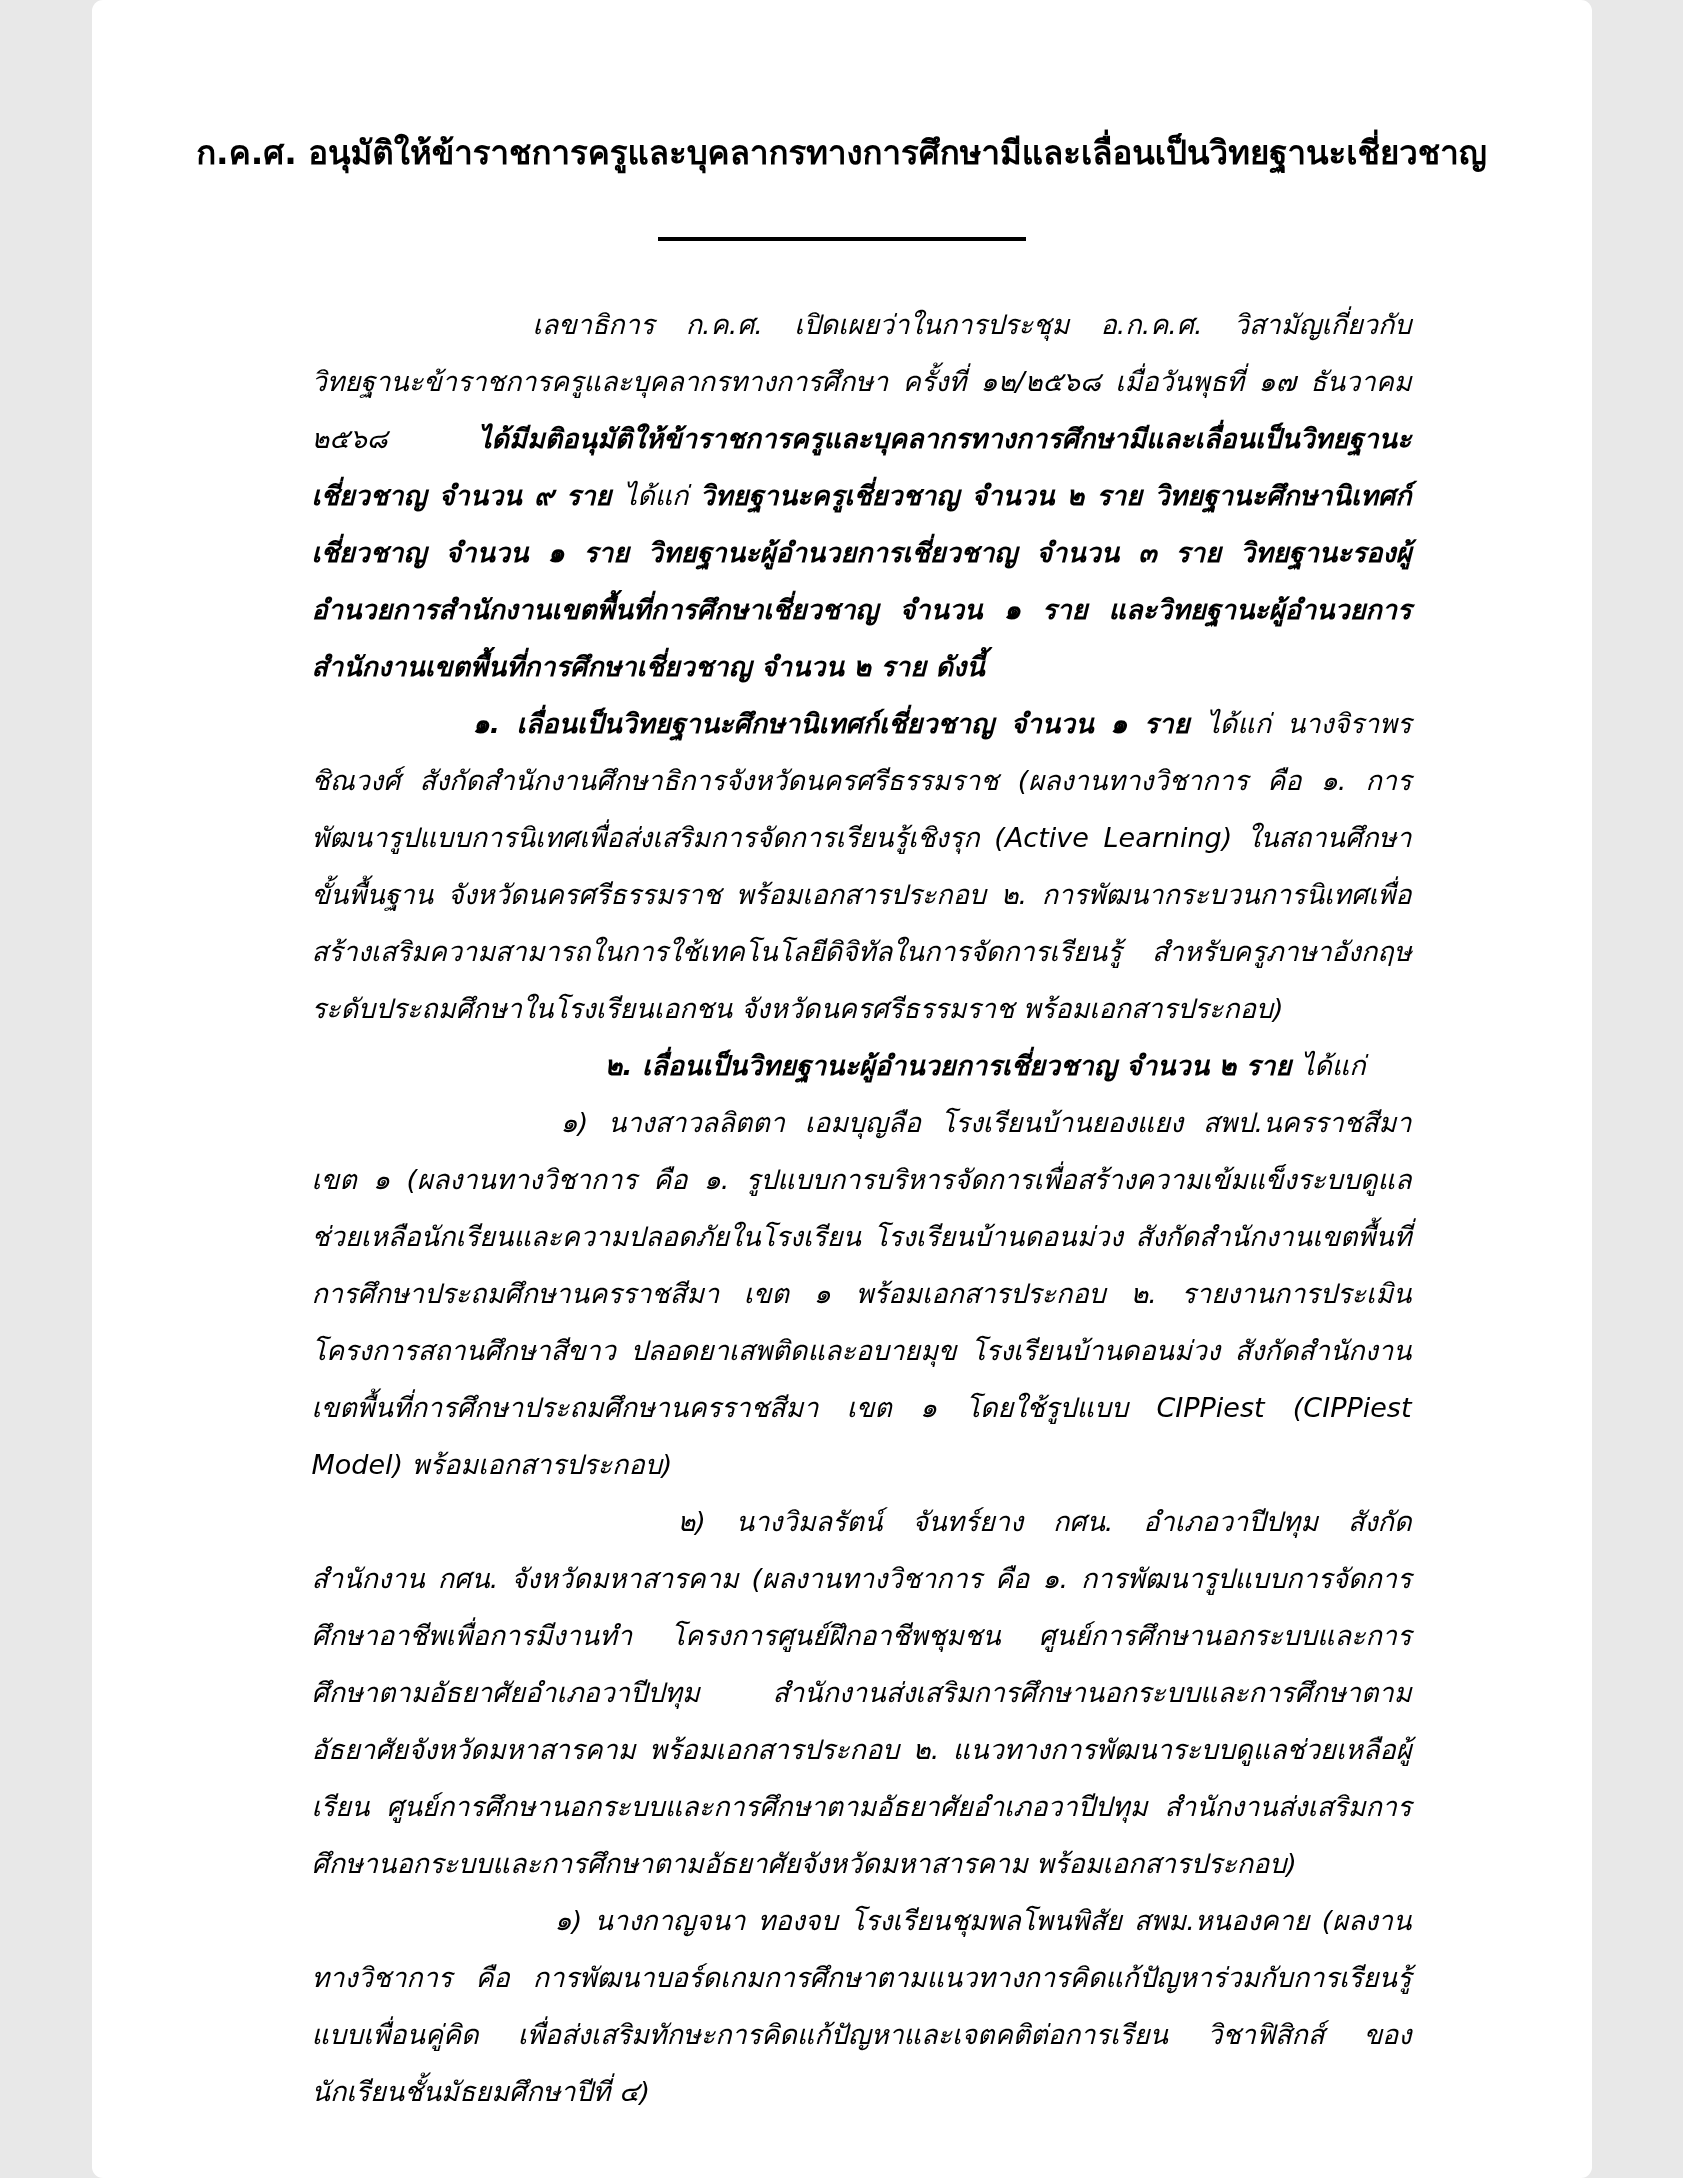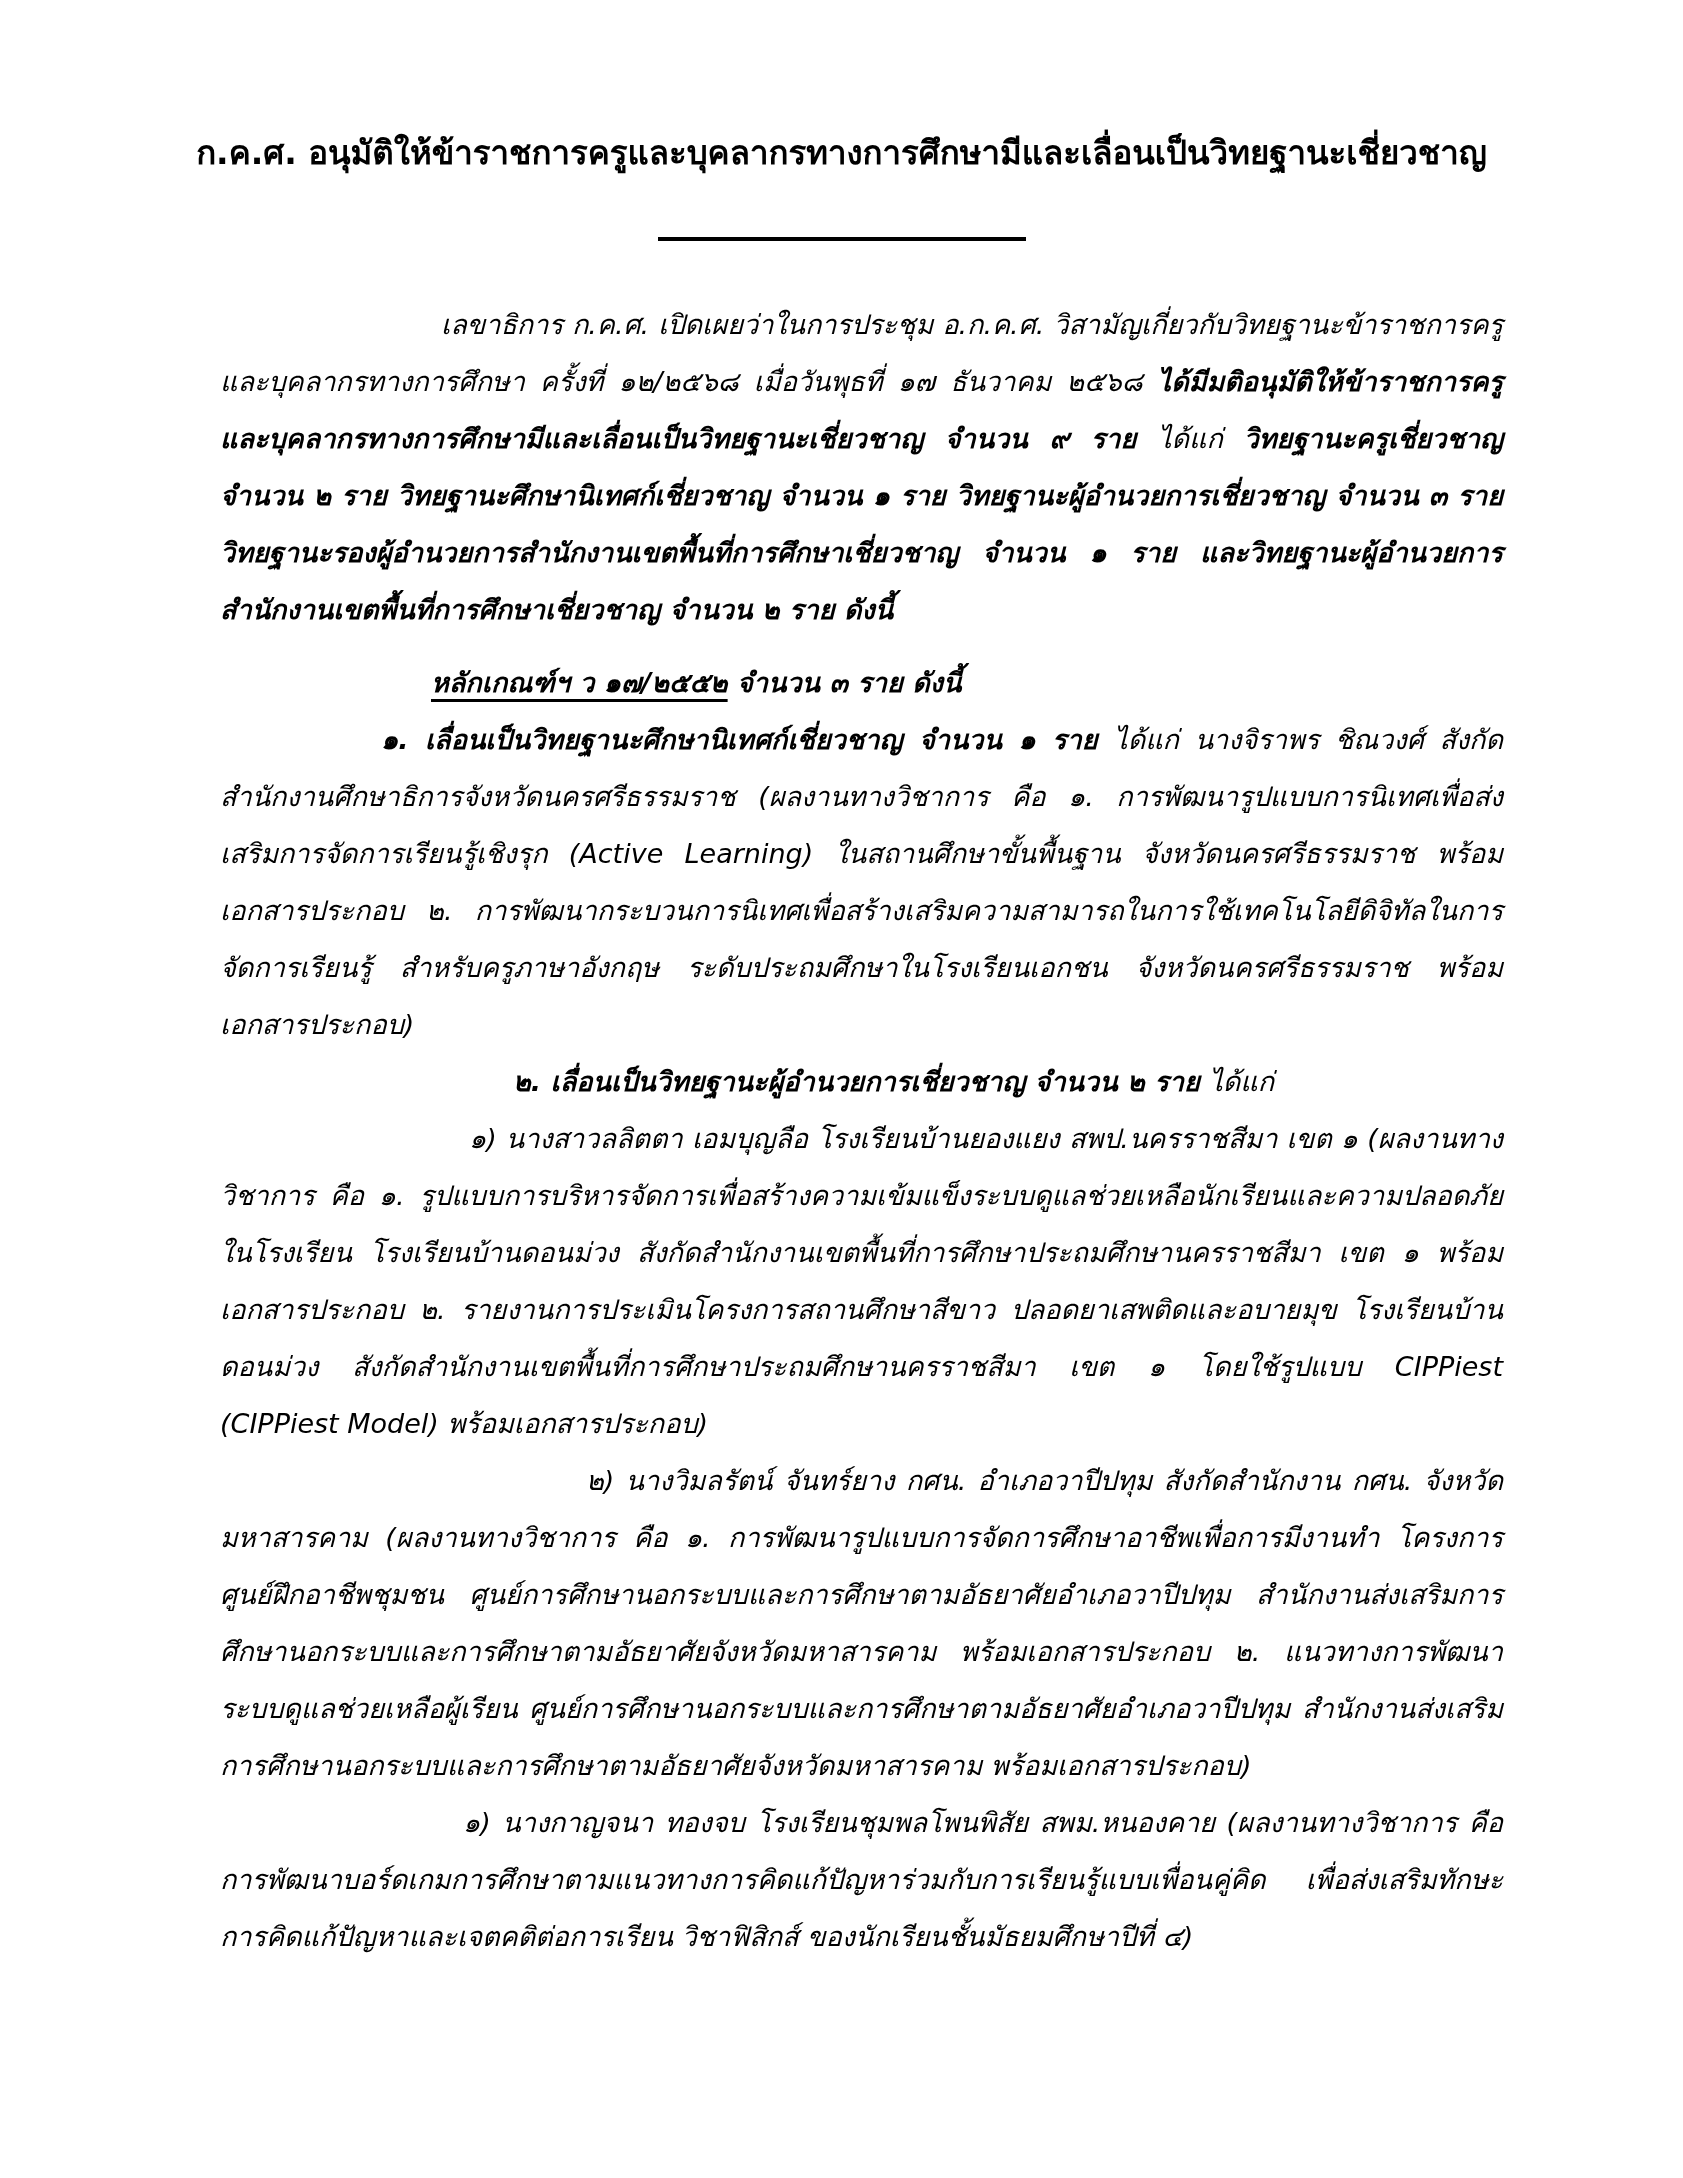--- a/index.html
+++ b/index.html
@@ -1,25 +1,26 @@
 <!DOCTYPE html>
 <html lang="th"><head>
 <meta charset="utf-8">
 <style>
   html,body{margin:0;padding:0;background:#e8e8e8;}
   .page{
     position:relative;
-    width:1683px;height:2178px;
+    width:1500px;height:2178px;
     margin:0 auto;
     background:#ffffff;
     color:#000000;
     font-family:"DejaVu Sans","Liberation Sans",sans-serif;
     box-sizing:border-box;
     padding-top:131px;
     overflow:hidden;
+    border-radius:11px;
   }
   .title{
     width:100%;
     text-align:center;
     font-size:33px;
     font-weight:bold;
     line-height:44px;
     margin:0;
   }
   .rule{
@@ -51,21 +52,20 @@
 <div class="page">
 
   <h1 class="title">ก.ค.ศ. อนุมัติให้ข้าราชการครูและบุคลากรทางการศึกษามีและเลื่อนเป็นวิทยฐานะเชี่ยวชาญ</h1>
 
   <div class="rule"></div>
 
   <div class="body">
 
     <p class="para" style="text-indent:221px;"><span>เลขาธิการ ก.ค.ศ. เปิดเผยว่าในการประชุม อ.ก.ค.ศ. วิสามัญเกี่ยวกับวิทยฐานะข้าราชการครูและบุคลากรทางการศึกษา ครั้งที่ ๑๒/๒๕๖๘ เมื่อวันพุธที่ ๑๗ ธันวาคม ๒๕๖๘ </span><span class="b">ได้มีมติอนุมัติให้ข้าราชการครูและบุคลากรทางการศึกษามีและเลื่อนเป็นวิทยฐานะเชี่ยวชาญ จำนวน ๙ ราย </span><span>ได้แก่ </span><span class="b">วิทยฐานะครูเชี่ยวชาญ จำนวน ๒ ราย วิทยฐานะศึกษานิเทศก์เชี่ยวชาญ จำนวน ๑ ราย วิทยฐานะผู้อำนวยการเชี่ยวชาญ จำนวน ๓ ราย วิทยฐานะรองผู้อำนวยการสำนักงานเขตพื้นที่การศึกษาเชี่ยวชาญ จำนวน ๑ ราย และวิทยฐานะผู้อำนวยการสำนักงานเขตพื้นที่การศึกษาเชี่ยวชาญ จำนวน ๒ ราย ดังนี้</span></p>
 
-    <p class="para h-gap" style="text-indent:211px;"><span class="b u">หลักเกณฑ์ฯ ว ๑๗/๒๕๕๒</span><span class="b"> จำนวน ๓ ราย ดังนี้</span></p>
 
     <p class="para" style="text-indent:161px;"><span class="b">๑. เลื่อนเป็นวิทยฐานะศึกษานิเทศก์เชี่ยวชาญ จำนวน ๑ ราย </span><span>ได้แก่ นางจิราพร ชิณวงศ์ สังกัดสำนักงานศึกษาธิการจังหวัดนครศรีธรรมราช (ผลงานทางวิชาการ คือ ๑. การพัฒนารูปแบบการนิเทศเพื่อส่งเสริมการจัดการเรียนรู้เชิงรุก (Active Learning) ในสถานศึกษาขั้นพื้นฐาน จังหวัดนครศรีธรรมราช พร้อมเอกสารประกอบ ๒. การพัฒนากระบวนการนิเทศเพื่อสร้างเสริมความสามารถในการใช้เทคโนโลยีดิจิทัลในการจัดการเรียนรู้ สำหรับครูภาษาอังกฤษ ระดับประถมศึกษาในโรงเรียนเอกชน จังหวัดนครศรีธรรมราช พร้อมเอกสารประกอบ)</span></p>
 
     <p class="para" style="text-indent:293px;"><span class="b">๒. เลื่อนเป็นวิทยฐานะผู้อำนวยการเชี่ยวชาญ จำนวน ๒ ราย </span><span>ได้แก่</span></p>
 
     <p class="para" style="text-indent:249px;"><span>๑) นางสาวลลิตตา เอมบุญลือ โรงเรียนบ้านยองแยง สพป.นครราชสีมา เขต ๑ (ผลงานทางวิชาการ คือ ๑. รูปแบบการบริหารจัดการเพื่อสร้างความเข้มแข็งระบบดูแลช่วยเหลือนักเรียนและความปลอดภัยในโรงเรียน โรงเรียนบ้านดอนม่วง สังกัดสำนักงานเขตพื้นที่การศึกษาประถมศึกษานครราชสีมา เขต ๑ พร้อมเอกสารประกอบ ๒. รายงานการประเมินโครงการสถานศึกษาสีขาว ปลอดยาเสพติดและอบายมุข โรงเรียนบ้านดอนม่วง สังกัดสำนักงานเขตพื้นที่การศึกษาประถมศึกษานครราชสีมา เขต ๑ โดยใช้รูปแบบ CIPPiest (CIPPiest Model) พร้อมเอกสารประกอบ)</span></p>
 
     <p class="para" style="text-indent:366px;"><span>๒) นางวิมลรัตน์ จันทร์ยาง กศน. อำเภอวาปีปทุม สังกัดสำนักงาน กศน. จังหวัดมหาสารคาม (ผลงานทางวิชาการ คือ ๑. การพัฒนารูปแบบการจัดการศึกษาอาชีพเพื่อการมีงานทำ โครงการศูนย์ฝึกอาชีพชุมชน ศูนย์การศึกษานอกระบบและการศึกษาตามอัธยาศัยอำเภอวาปีปทุม สำนักงานส่งเสริมการศึกษานอกระบบและการศึกษาตามอัธยาศัยจังหวัดมหาสารคาม พร้อมเอกสารประกอบ ๒. แนวทางการพัฒนาระบบดูแลช่วยเหลือผู้เรียน ศูนย์การศึกษานอกระบบและการศึกษาตามอัธยาศัยอำเภอวาปีปทุม สำนักงานส่งเสริมการศึกษานอกระบบและการศึกษาตามอัธยาศัยจังหวัดมหาสารคาม พร้อมเอกสารประกอบ)</span></p>
 
 

